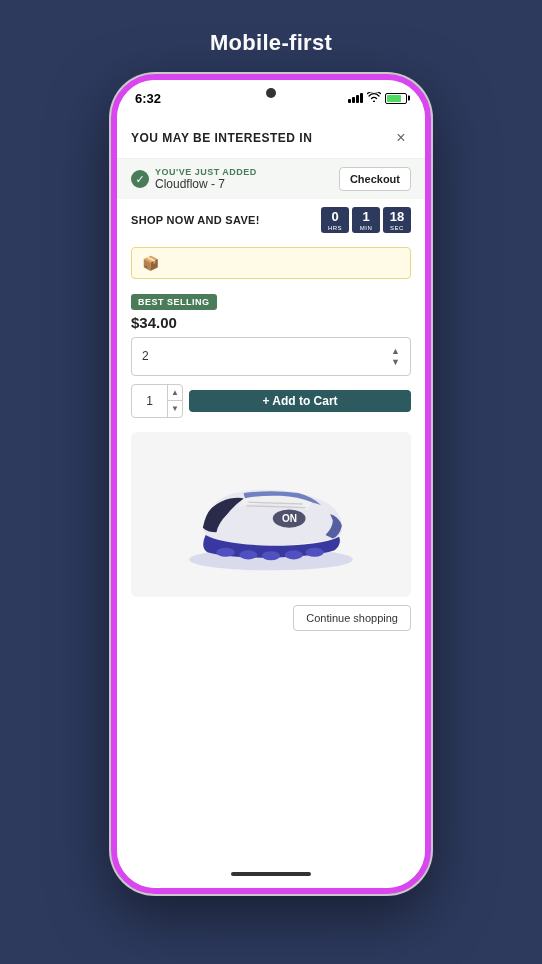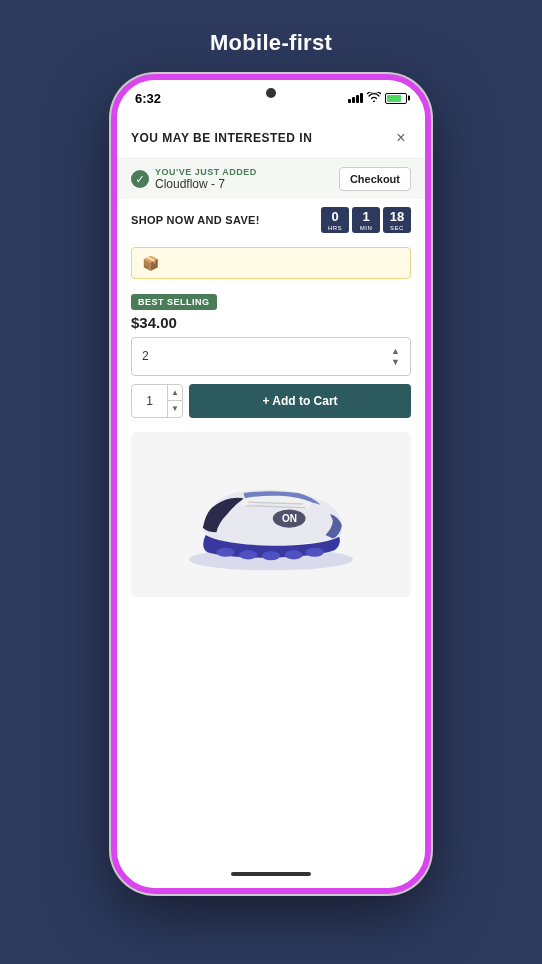--- a/index.html
+++ b/index.html
@@ -385,21 +385,21 @@
     .qty-arrow:first-child {
       border-bottom: 1px solid #ccc;
     }
 
     .add-to-cart-btn {
       flex: 1;
       background: #2d5a5e;
       color: #fff;
       border: none;
       border-radius: 4px;
-      height: 34px;
+      height: 22px;
       font-size: 12px;
       font-weight: 600;
       cursor: pointer;
       display: flex;
       align-items: center;
       justify-content: center;
       gap: 4px;
     }
 
     
@@ -649,19 +649,22 @@
         <ellipse cx="85" cy="110" rx="10" ry="5" fill="#5050c0"></ellipse>
         <ellipse cx="110" cy="111" rx="10" ry="5" fill="#5050c0"></ellipse>
         <ellipse cx="135" cy="110" rx="10" ry="5" fill="#5050c0"></ellipse>
         <ellipse cx="158" cy="107" rx="10" ry="5" fill="#5050c0"></ellipse>
 
         <path d="M175 65 Q185 68 188 78 Q185 90 178 92 L170 88 Q178 80 178 72Z" fill="#5560a0"></path>
       </svg>
     </div>
 
 
+    <div class="continue-shopping-row">
+      <button class="continue-shopping-btn">Continue shopping</button>
+    </div>
 
   </div>
 
   <div class="phone-bottom">
     <div class="home-indicator"></div>
   </div>
 </div>
 
 </body></html>

